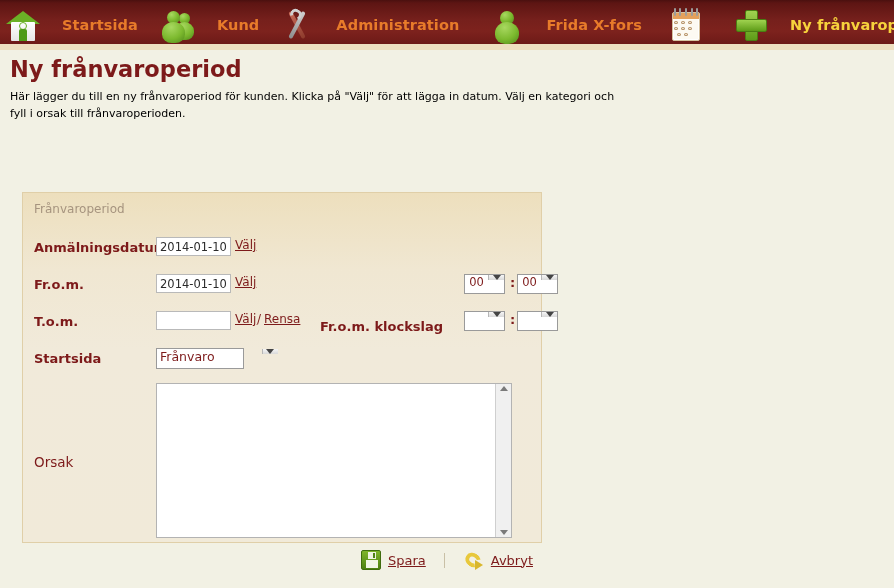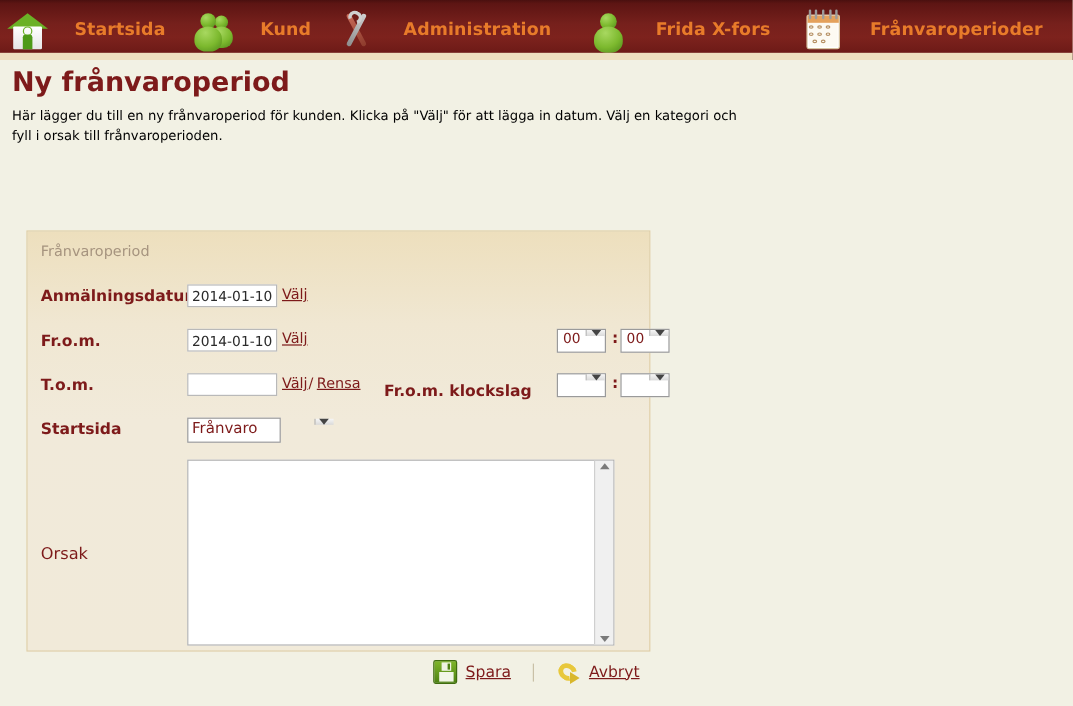--- a/index.html
+++ b/index.html
@@ -164,21 +164,21 @@
     border-left:1px solid #b6b6b6;
     display:flex; align-items:center; justify-content:center;
   }
   .ddl .arrowbox i {
     display:block; width:0;height:0;
     border-left:4px solid transparent; border-right:4px solid transparent;
     border-top:5px solid #444;
   }
   .colon { position:absolute; top:1px; font-size:13px; font-weight:bold; color:#7d1a1a; }
 
-  .ddl.kat { width:78px; height:21px;gap:44px; }
+  .ddl.kat { width:88px; height:21px;gap:44px; }
   .ddl.kat .val { justify-content:flex-start; font-size:12.5px; }
 
   
   #orsak-box {
     position:absolute; left:133px; top:190px; width:356px; height:155px;
     background:#fff; border:1px solid #b3b3b3;
   }
   #orsak-scroll {
     position:absolute; right:0; top:0; width:16px; height:100%;
     background:#f0f0f0; border-left:1px solid #cfcfcf;
@@ -281,21 +281,20 @@
         <i style="left:0;top:0"></i>
           <i style="left:7px;top:0"></i>
           <i style="left:14px;top:0"></i>
         <i style="left:0;top:6px"></i>
           <i style="left:7px;top:6px"></i>
           <i style="left:14px;top:6px"></i>
         <i style="left:3px;top:12px"></i>
           <i style="left:10px;top:12px"></i>
       </span>
     </span>
-    <span class="navlabel">Frånvaroperioder</span>
   </div>
 
   <div class="navitem" style="margin-left:20px;">
     <span class="navicon ic-plus">
       <span class="v"></span>
         <span class="h"></span>
     </span>
     <span class="navlabel active">Ny frånvaroperiod</span>
   </div>
 

